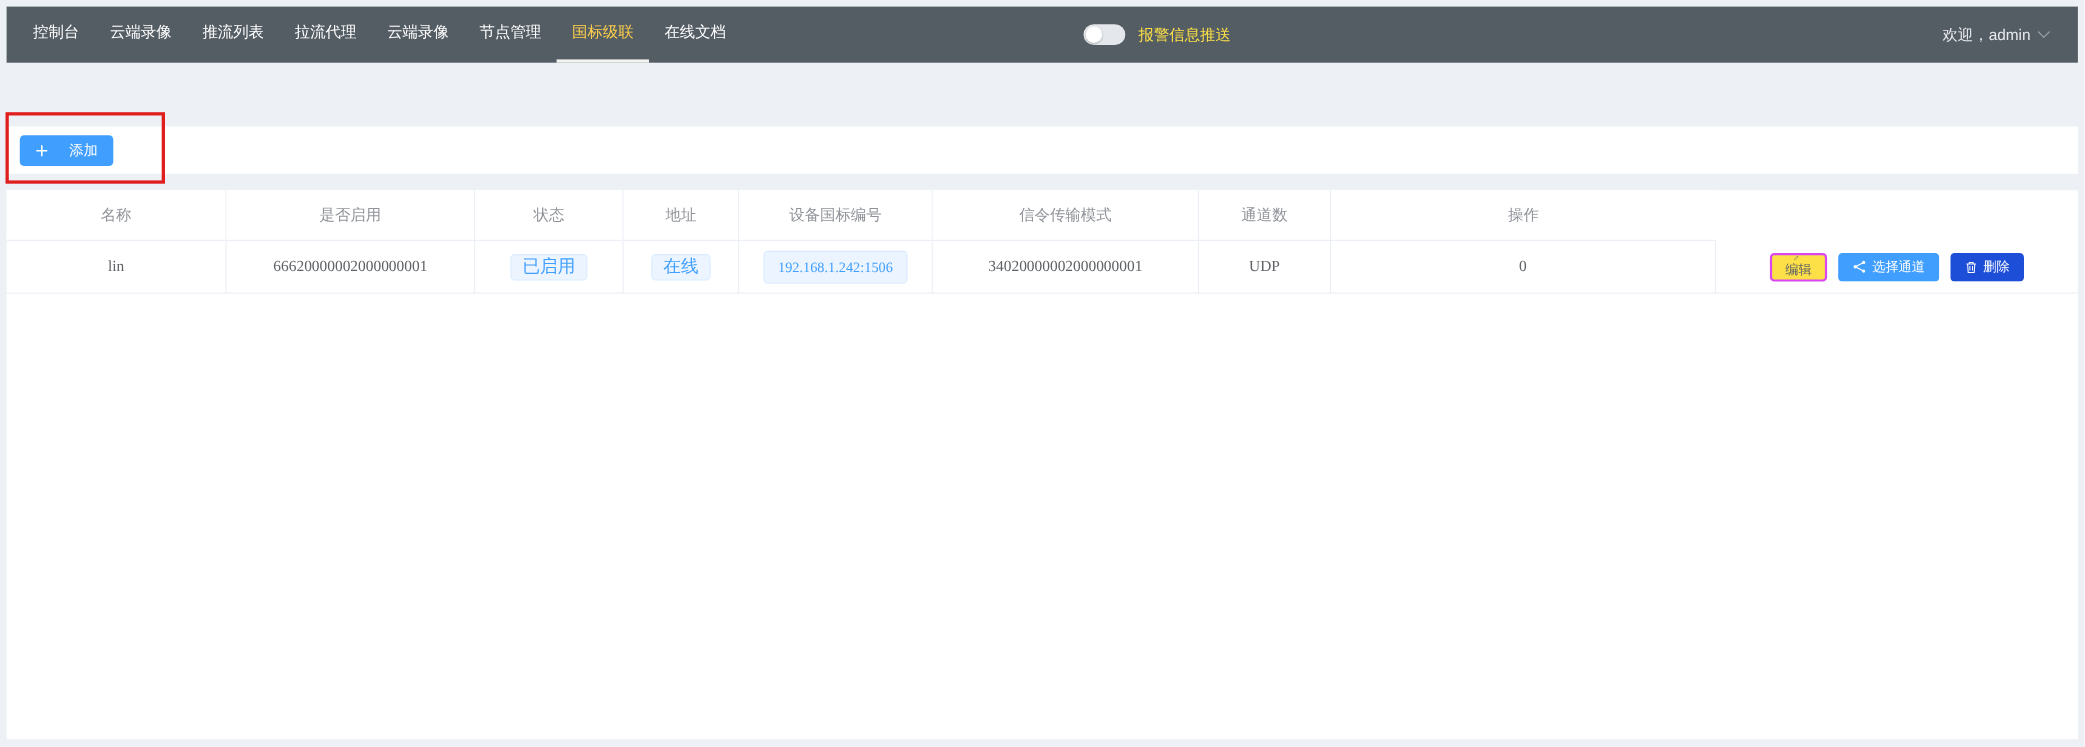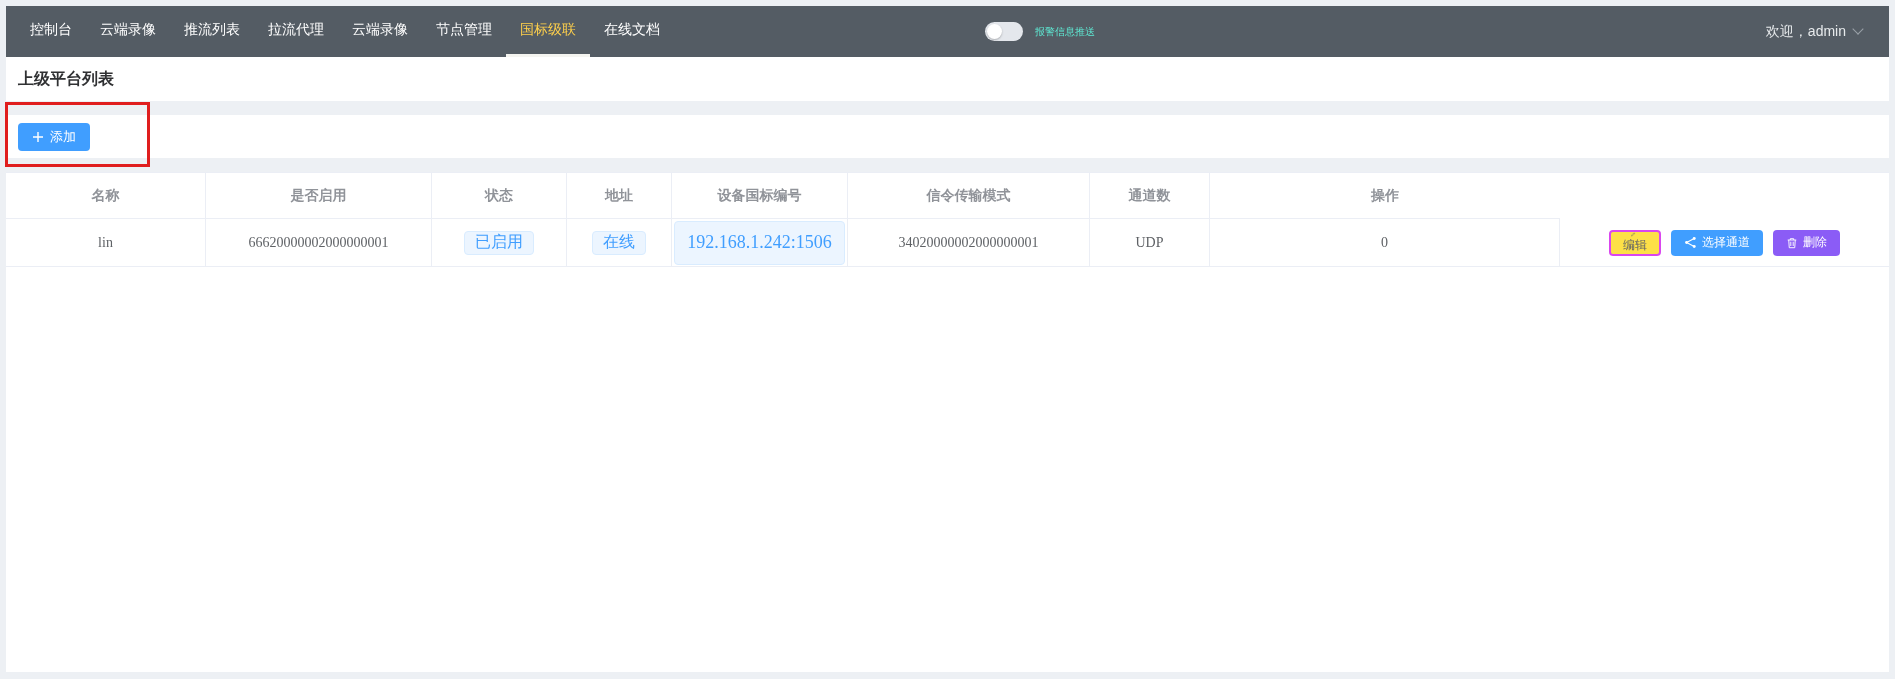--- a/index.html
+++ b/index.html
@@ -10,56 +10,56 @@
 
   
   .navbar { position:absolute; left:6px; right:6px; top:6px; height:51px; background:#545c64; display:flex; align-items:flex-start; }
   .nav-items { display:flex; height:100%; margin-left:10px; }
   .nav-item { padding:0 14px; display:flex; align-items:center; color:#ffffff; font-size:14px; cursor:pointer; border-bottom:3px solid transparent; }
   .nav-item.active { color:#ffd04b; border-bottom:3px solid #f4f4f0; }
 
   .alarm-group { position:absolute; left:979px; top:0; height:100%; display:flex; align-items:center; }
   .switch { width:38px; height:19px; border-radius:10px; background:#e4e7ec; position:relative; cursor:pointer; }
   .switch .knob { position:absolute; left:2px; top:2px; width:15px; height:15px; border-radius:50%; background:#ffffff; box-shadow:0 1px 2px rgba(0,0,0,.25); }
-  .alarm-label { margin-left:12px; color:#5eead4; font-size:10px; }
+  .alarm-label { margin-left:12px; color:#fde047; font-size:14px; }
 
   .welcome { position:absolute; right:26px; top:0; height:100%; display:flex; align-items:center; color:#e7eaec; font-size:14px; cursor:pointer; }
   .chevron { margin-left:8px; width:9px; height:9px; display:inline-block; position:relative; top:-2px; }
   .chevron::after { content:""; position:absolute; left:0; top:0; width:7px; height:7px; border-right:1.5px solid #9aa1a8; border-bottom:1.5px solid #9aa1a8; transform:rotate(45deg); }
 
   
   .title-band { position:absolute; left:6px; right:6px; top:57px; height:44px; background:#ffffff; display:flex; align-items:center; }
   .page-title { margin-left:12px; font-size:16px; font-weight:bold; color:#303133; }
 
   
   .toolbar-band { position:absolute; left:6px; right:6px; top:115px; height:43px; background:#ffffff; }
-  .add-btn { position:absolute; left:12px; top:8px; height:28px; min-width:72px; padding:0 14px; background:#409eff; border:none; border-radius:4px; color:#ffffff; font-size:13px; display:inline-flex; align-items:center; justify-content:center; cursor:pointer; font-family:"Liberation Sans",sans-serif; }
+  .add-btn { position:absolute; left:12px; top:8px; height:28px; min-width:72px; padding:0 14px; background:#409eff; border:none; border-radius:4px; color:#ffffff; font-size:13px; display:inline-flex; align-items:center; justify-content:center; cursor:pointer; font-family:"Liberation Sans",sans-serif;gap:13px; }
   .add-btn svg { margin-right:6px; }
 
   
   .annotation-box { position:absolute; left:5px; top:102px; width:145px; height:65px; border:3px solid #e01e1e; pointer-events:none; z-index:5; }
 
   
   .table-card { position:absolute; left:6px; right:6px; top:172px; bottom:7px; background:#ffffff; }
   .gb-table { width:1883px; border-top:1px solid #ebeef5; }
   .t-row { display:grid; grid-template-columns:200px 226px 135px 105px 176px 242px 120px 350px 329px; }
   .t-cell { display:flex; align-items:center; justify-content:center; border-right:1px solid #ebeef5; border-bottom:1px solid #ebeef5; }
   .t-cell:last-child { border-right:none; }
-  .t-head .t-cell { height:46px; color:#909399; font-size:14px; background:#ffffff;font-weight:bold; }
+  .t-head .t-cell { height:46px; color:#909399; font-size:14px; background:#ffffff; }
   .t-body .t-cell { height:48px; color:#5f6266; font-size:14px; font-family:"Liberation Serif", serif; }
 
   .tag { display:inline-flex; align-items:center; height:24px; padding:0 10px; background:#ecf5ff; border:1px solid #d9ecff; border-radius:4px; color:#409eff; font-size:16px; font-family:"Liberation Sans",sans-serif; }
-  .addr-chip { height:44px; padding:0 12px; font-size:18px; font-family:"Liberation Serif",serif; cursor:pointer; }
+  .addr-chip { height:30px; padding:0 12px; font-size:13px; font-family:"Liberation Serif",serif; cursor:pointer; }
 
   .actions { display:flex; gap:10px; align-items:center; }
   .btn { height:26px; padding:0 12px; border-radius:4px; font-size:12px; display:inline-flex; align-items:center; cursor:pointer; font-family:"Liberation Sans",sans-serif; border:1px solid transparent; }
   .btn svg { margin-right:5px; }
   .btn-edit { background:#fde047; border:2px solid #d946ef; color:#606266;flex-direction:column; }
   .btn-select { background:#409eff; color:#ffffff; }
-  .btn-delete { background:#8b5cf6; color:#ffffff; }
+  .btn-delete { background:#1d4ed8; color:#ffffff; }
 </style>
 </head>
 <body>
 
 <div class="stage">
 
   <div class="navbar">
     <div class="nav-items">
       <div class="nav-item">控制台</div>
       <div class="nav-item">云端录像</div>
@@ -77,23 +77,20 @@
       </div>
       <span class="alarm-label">报警信息推送</span>
     </div>
 
     <div class="welcome">
       <span>欢迎，admin</span>
       <span class="chevron"></span>
     </div>
   </div>
 
-  <div class="title-band">
-    <div class="page-title">上级平台列表</div>
-  </div>
 
   <div class="toolbar-band">
     <button class="add-btn">
       <svg width="12" height="12" viewBox="0 0 12 12">
           <path d="M6 1v10M1 6h10" stroke="#ffffff" stroke-width="1.4" fill="none"></path>
         </svg>
       <span>添加</span>
     </button>
   </div>
 

